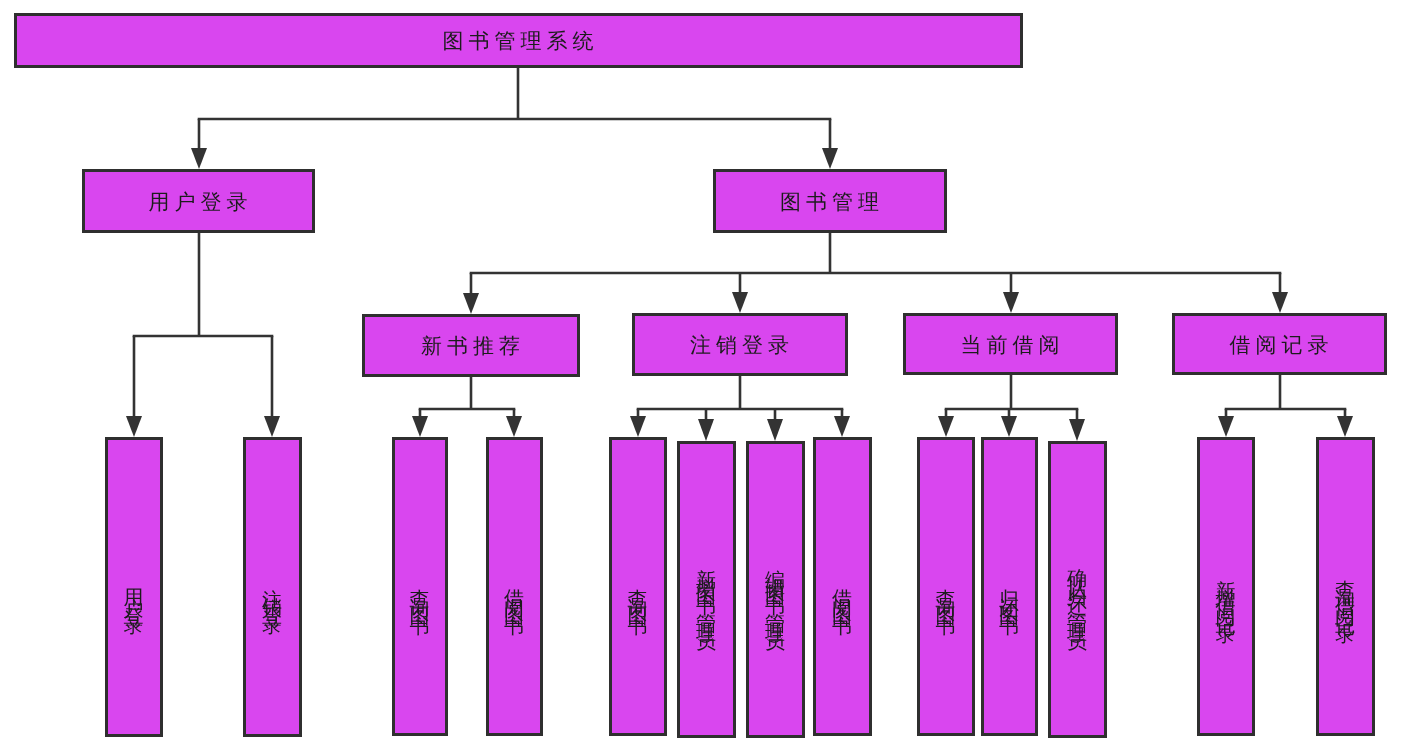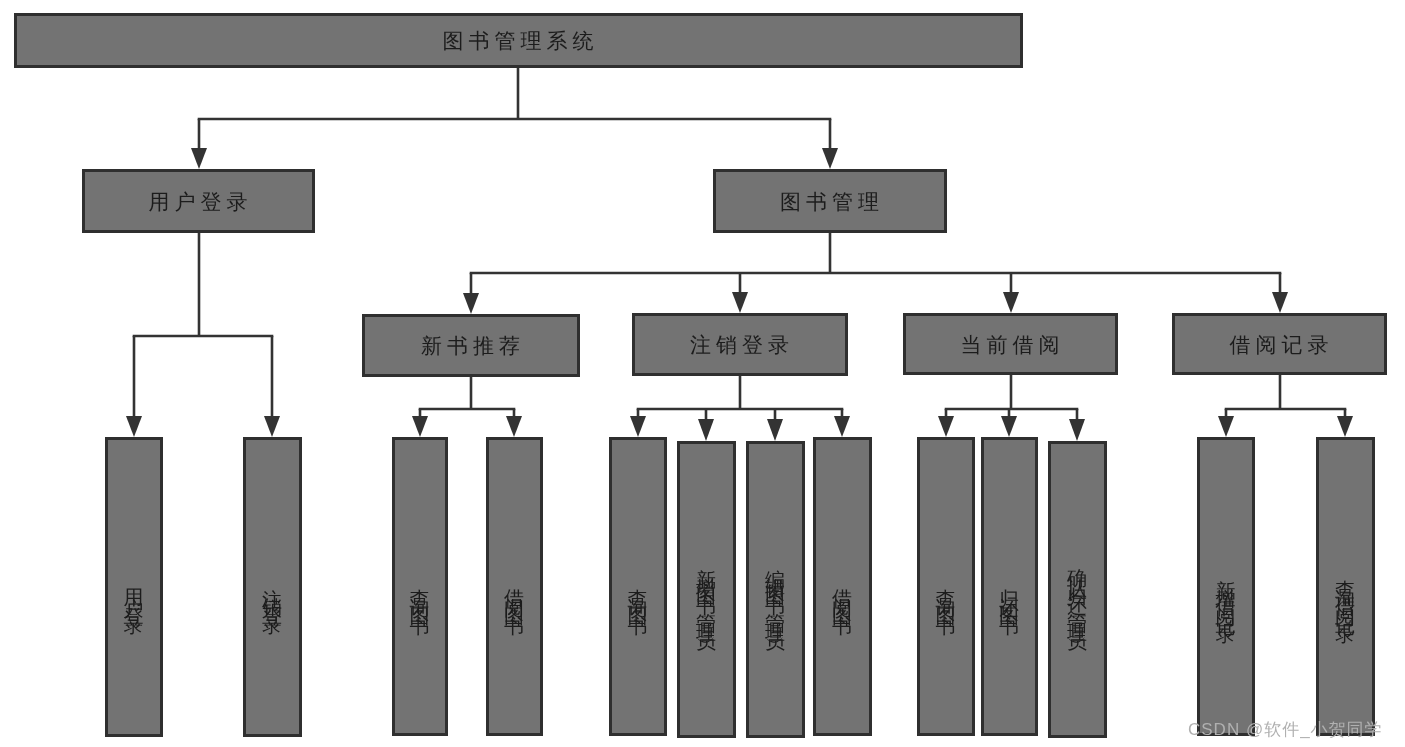--- a/index.html
+++ b/index.html
@@ -17,21 +17,21 @@
     background:var(--background);
     overflow:hidden;
   }
   .connectors{position:absolute;left:0;top:0;width:1405px;height:747px;}
   .connectors line{stroke:var(--line);stroke-width:2.6;}
   .connectors polygon{fill:var(--line);stroke:none;}
   .box{
     position:absolute;
     box-sizing:border-box;
     border:3px solid var(--border);
-    background:#737373;
+    background:#d946ef;
     display:flex;align-items:center;justify-content:center;
     color:var(--text);
   }
   .h-box span{
     font-size:21px;
     letter-spacing:5px;
     line-height:1;
     white-space:nowrap;
     transform:translateX(2px); 
   }
@@ -179,15 +179,14 @@
     <span>确认归还（管理员）</span>
   </div>
 
   <div class="box v-box" style="left:1197px;top:437px;width:58px;height:299px">
     <span>新增借阅记录</span>
   </div>
   <div class="box v-box" style="left:1316px;top:437px;width:59px;height:299px">
     <span>查询借阅记录</span>
   </div>
 
-  <div class="watermark">CSDN @软件_小贺同学</div>
 
 </div>
 
 </body></html>

